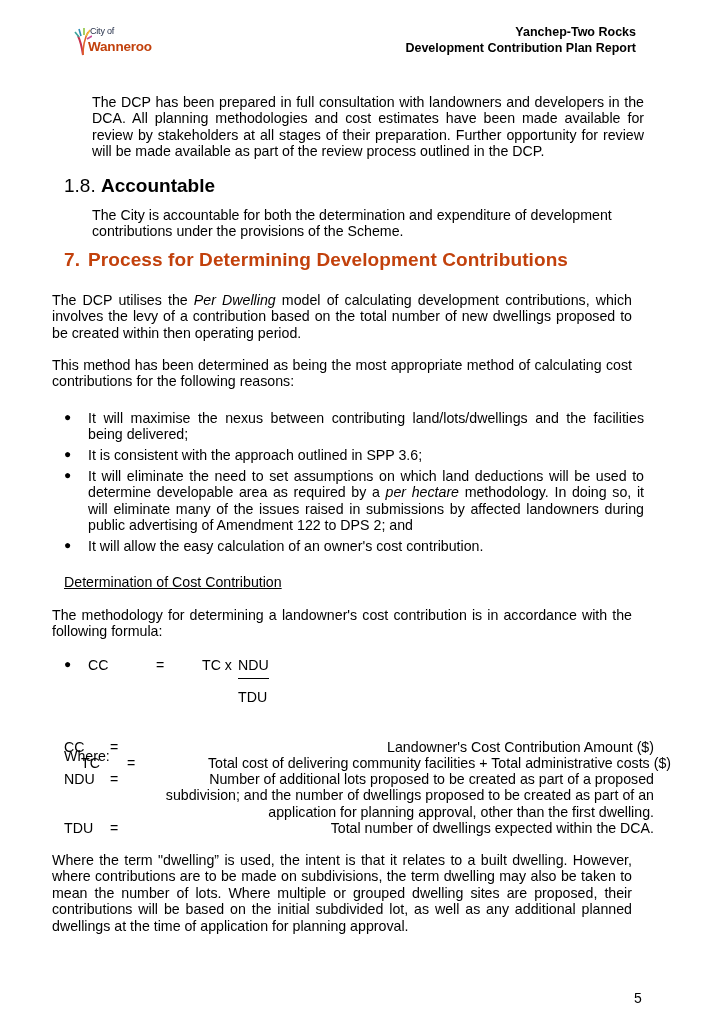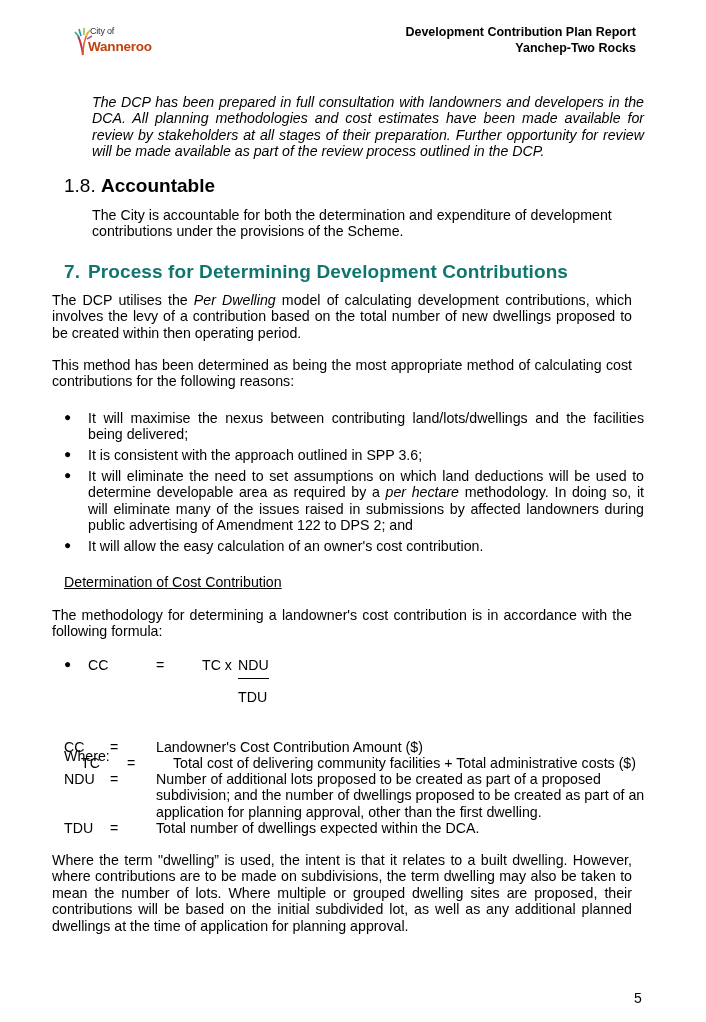--- a/index.html
+++ b/index.html
@@ -10,30 +10,30 @@
     .abs { position: absolute; }
     .logo { left: 74px; top: 26px; width: 90px; height: 34px; }
     .logo-city { position: absolute; left: 16px; top: 0; font-size: 9px; color: #1f2a44; letter-spacing: -0.2px; text-align: center; }
     .logo-name { position: absolute; left: 14px; top: 13px; font-size: 13.5px; font-weight: bold; color: #c2410c; letter-spacing: -0.2px; }
     .logo svg { position: absolute; left: 0; top: 0; }
     .header { right: 70px; top: 24px; text-align: right; font-weight: bold; font-size: 12.5px; line-height: 16px; }
     .p { left: 52px; width: 580px; line-height: 16.4px; text-align: justify; }
     .indent { left: 92px; width: 552px; }
     .h-sub { left: 64px; font-size: 19px; }
     .h-sub b { font-weight: bold; }
-    .h1 { left: 64px; top: 261px; font-size: 19px; font-weight: bold; color: #0f766e; letter-spacing: 0.1px; }
+    .h1 { left: 64px; top: 249px; font-size: 19px; font-weight: bold; color: #c2410c; letter-spacing: 0.1px; }
     .h1 .num { margin-right: 8px; }
     .bullet { left: 64px; width: 580px; }
     .bullet .dot { position: absolute; left: 0; top: 0; font-size: 12px; }
     .bullet .txt { margin-left: 24px; display: block; line-height: 16.4px; text-align: justify; }
     .u { text-decoration: underline; }
     .def-row { left: 64px; width: 590px; display: flex; line-height: 16.4px; }
     .def-row .k { width: 46px; }
     .def-row .eq { width: 46px; }
-    .def-row .v { flex: 1; }
+    .def-row .v { flex: 1; text-align: right; }
     .formula { left: 64px; top: 657px; width: 400px; height: 50px; }
     .formula span { position: absolute; }
     .frac-line { position: absolute; left: 174px; top: 21px; width: 31px; height: 1px; background: #000; }
     .pagenum { left: 634px; top: 990px; font-size: 14px; }
   </style>
 </head>
 <body>
 
 <div class="abs logo">
   <svg width="18" height="30" viewBox="0 0 18 30">
@@ -42,25 +42,25 @@
     <path d="M5 11 L1 6" stroke="#3aa49a" stroke-width="1.6"></path>
     <path d="M7 10 L5 3" stroke="#2e8fb8" stroke-width="1.6"></path>
     <path d="M10 9 L10 2" stroke="#8dc63f" stroke-width="1.6"></path>
     <path d="M12 10 L16 4" stroke="#f2b53a" stroke-width="1.6"></path>
     <path d="M13 13 L18 10" stroke="#c74f9a" stroke-width="1.6"></path>
   </svg>
   <span class="logo-city">City of</span>
   <span class="logo-name">Wanneroo</span>
 </div>
 <div class="abs header">
+  <div>Yanchep-Two Rocks</div>
   <div>Development Contribution Plan Report</div>
-  <div>Yanchep-Two Rocks</div>
 </div>
 
-<div class="abs p indent" style="top:94px;font-style:italic;">The DCP has been prepared in full consultation with landowners and developers in the DCA.  All planning methodologies and cost estimates have been made available for review by stakeholders at all stages of their preparation.  Further opportunity for review will be made available as part of the review process outlined in the DCP.</div>
+<div class="abs p indent" style="top:94px;">The DCP has been prepared in full consultation with landowners and developers in the DCA.  All planning methodologies and cost estimates have been made available for review by stakeholders at all stages of their preparation.  Further opportunity for review will be made available as part of the review process outlined in the DCP.</div>
 
 <div class="abs h-sub" style="top:175px;">
   <span>1.8.</span>
   <b>Accountable</b>
 </div>
 <div class="abs p indent" style="top:207px;text-align:left;">The City is accountable for both the determination and expenditure of development contributions under the provisions of the Scheme.</div>
 
 <div class="abs h1">
   <span class="num">7.</span><span>Process for Determining Development Contributions</span>
 </div>

